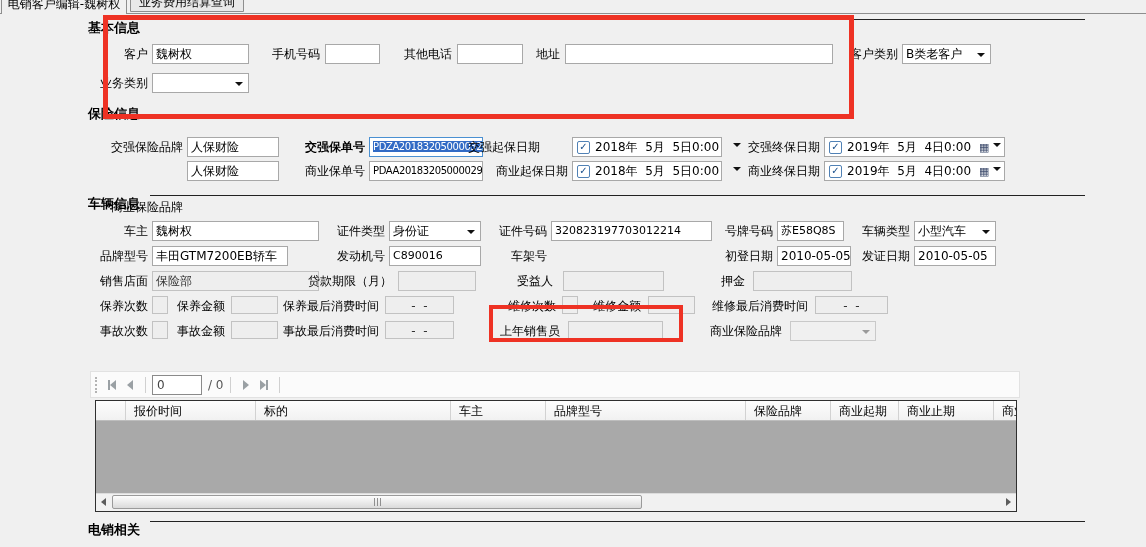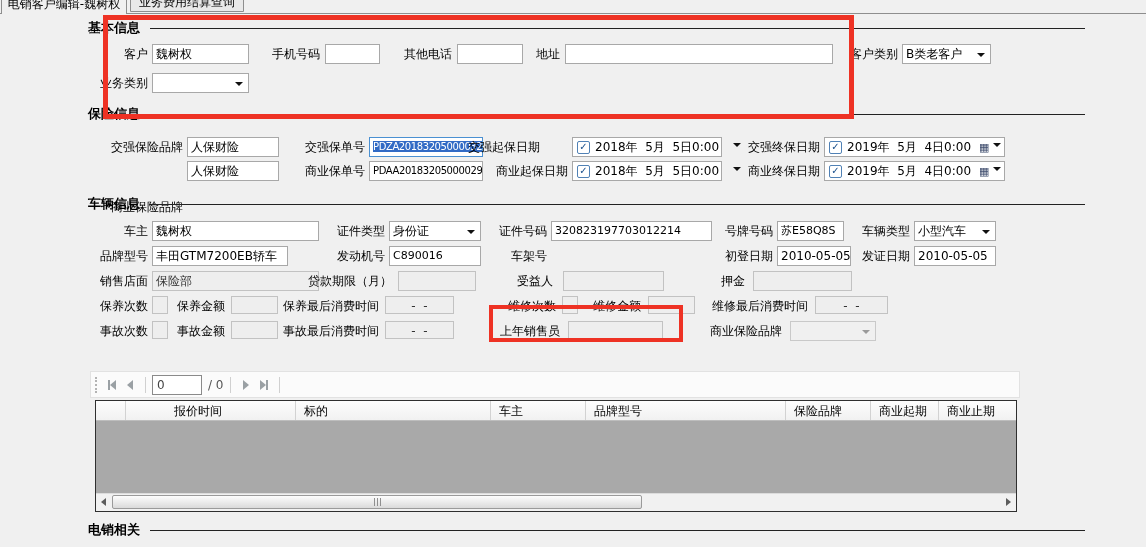--- a/index.html
+++ b/index.html
@@ -6,21 +6,21 @@
   .screen{position:relative;width:1146px;height:547px;background:#f0f0f0;overflow:hidden;
           font-family:"DejaVu Sans","Liberation Sans",sans-serif;color:#000;}
   
   .tab{position:absolute;display:flex;align-items:center;justify-content:center;
        font-size:12px;border:1px solid #8e8e8e;border-radius:3px 3px 0 0;box-sizing:border-box;
        overflow:hidden;white-space:nowrap;}
   .tabline{position:absolute;left:0;right:0;top:13px;height:1px;background:#8e8e8e;z-index:1;}
   .tab.active{background:#f0f0f0;z-index:3;border-bottom:none;}
   .tab.idle{background:#e9e9e9;z-index:0;}
   
-  .sec{position:absolute;display:flex;align-items:center;font-family:Liberation Mono, monospace;}
+  .sec{position:absolute;display:flex;font-family:Liberation Mono, monospace;}
   .sec .t{font-size:13px;font-weight:bold;white-space:nowrap;}
   .sec .ln{flex:1;height:1px;background:#222;margin-left:10px;}
   
   .lbl{position:absolute;font-size:12px;line-height:14px;text-align:right;white-space:nowrap;}
   .inp{position:absolute;background:#fff;border:1px solid #a8a8a8;height:20px;box-sizing:border-box;
        font-size:12px;line-height:18px;padding:0 3px;overflow:hidden;white-space:nowrap;}
   .ro{background:#eeeeee;border-color:#c2c2c2;color:#333;}
   .ctr{text-align:center;white-space:pre;}
   .num{font-size:10px;letter-spacing:-0.4px;line-height:18px;}
   .inp.focus{border-color:#4a90d2;}
@@ -104,29 +104,29 @@
     <span>B类老客户</span>
     <span class="car"></span>
   </div>
 
   <span class="lbl" style="left:88px;top:76px;width:60px;">业务类别</span>
   <div class="inp combo" style="left:152px;top:73px;width:97px;">
     <span></span>
     <span class="car"></span>
   </div>
 
-  <div class="sec" style="left:88px;top:105px;right:61px;">
+  <div class="sec" style="left:88px;top:105px;right:61px;flex-direction:column;">
     <span class="t">保险信息</span>
     <span class="ln"></span>
   </div>
 
   <span class="lbl" style="left:103px;top:140px;width:80px;">交强保险品牌</span>
   <div class="inp" style="left:187px;top:137px;width:92px;">人保财险</div>
 
-  <span class="lbl" style="left:295px;top:140px;width:70px;">交强保单号</span>
+  <span class="lbl" style="left:295px;top:140px;width:70px;font-weight:bold;">交强保单号</span>
   <div class="inp focus num" style="left:369px;top:137px;width:114px;">
     <span class="sel">PDZA201832050000322372</span>
   </div>
 
   <span class="lbl" style="left:460px;top:140px;width:80px;">交强起保日期</span>
   <div class="dtp" style="left:572px;top:137px;width:150px;">
     <span class="cb">✓</span>
     <span class="date">2018年  5月  5日</span>
     <span class="time">0:00</span>
     <span class="icons">
@@ -274,21 +274,21 @@
     <span class="navbtn">
         <span class="tri-r"></span>
         <span class="vbar"></span>
       </span>
     <span class="navsep"></span>
   </div>
 
   <div class="grid" style="left:95px;top:400px;width:922px;height:112px;">
     <div class="ghead">
       <span class="gcell" style="width:30px;"></span>
-      <span class="gcell" style="width:130px;margin-left:40px;">报价时间</span>
+      <span class="gcell" style="width:130px;">报价时间</span>
       <span class="gcell" style="width:195px;">标的</span>
       <span class="gcell" style="width:95px;">车主</span>
       <span class="gcell" style="width:200px;">品牌型号</span>
       <span class="gcell" style="width:85px;">保险品牌</span>
       <span class="gcell" style="width:68px;">商业起期</span>
       <span class="gcell" style="width:95px;">商业止期</span>
       <span class="gcell" style="width:24px;border-right:none;">商业</span>
     </div>
     <div class="hscroll">
       <span class="sarrow" style="left:0;">

